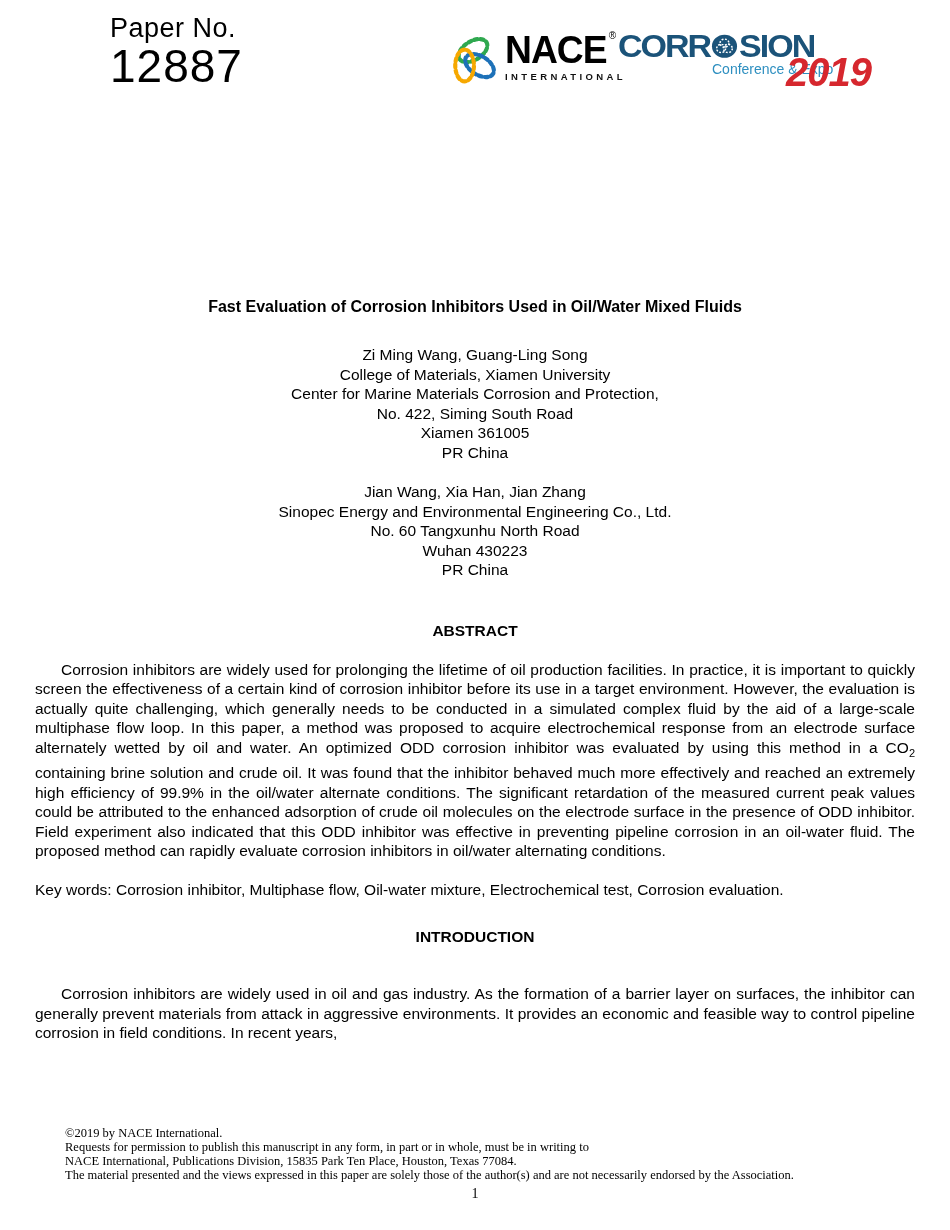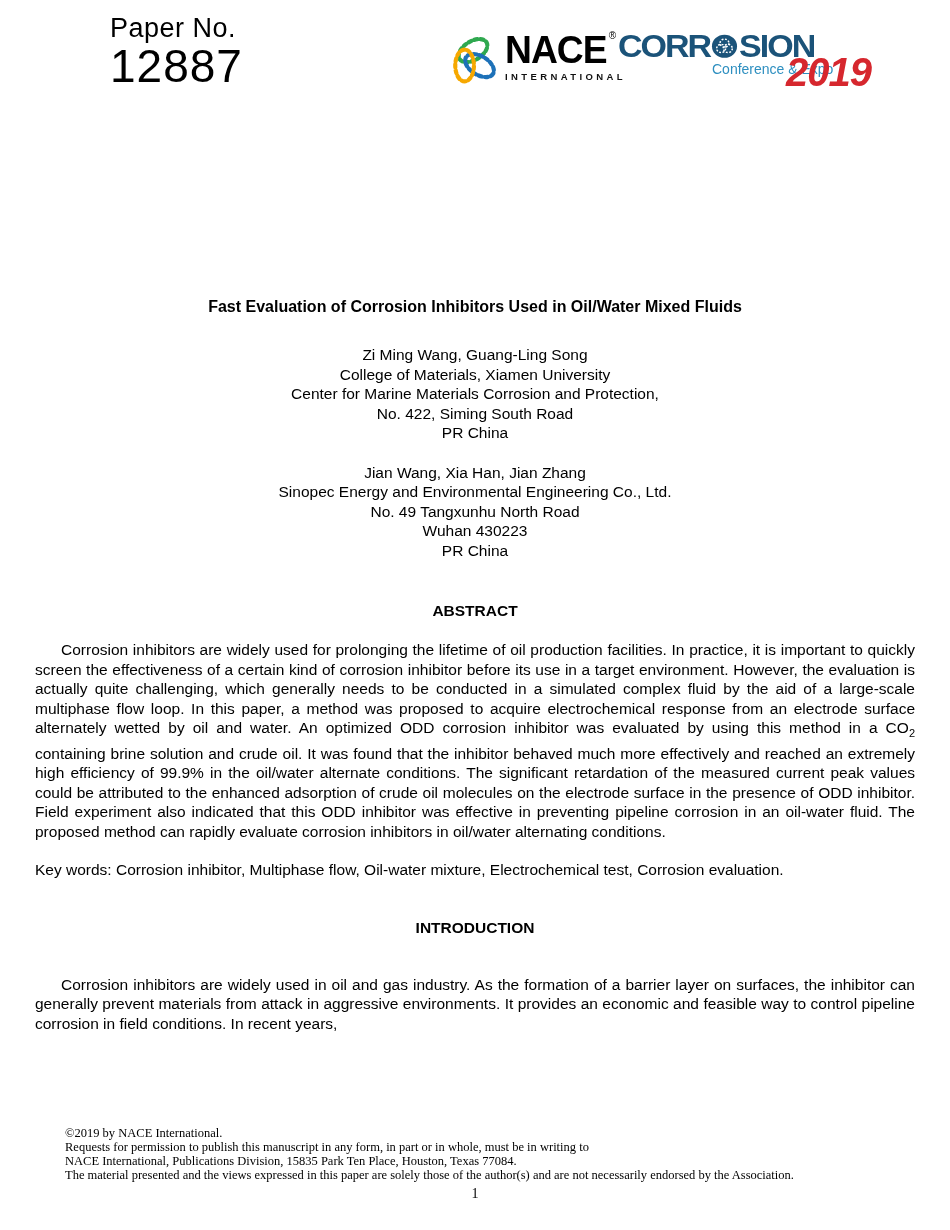--- a/index.html
+++ b/index.html
@@ -124,21 +124,21 @@
     text-align: justify;
     text-indent: 26px;
   }
   .abstract-para { margin-top: 19px; }
   sub { font-size: 11px; }
   .keywords {
     margin-top: 19px;
     text-align: justify;
     text-indent: 0;
   }
-  .intro-heading { margin-top: 38px; }
+  .intro-heading { margin-top: 28px; }
   .intro-para { margin-top: 37px; }
 
   
   .footer {
     position: absolute;
     left: 65px;
     top: 1126px;
     width: 820px;
     font-family: "Liberation Serif", serif;
     font-size: 12.5px;
@@ -204,27 +204,28 @@
 
   <div class="content">
 
     <div class="title">Fast Evaluation of Corrosion Inhibitors Used in Oil/Water Mixed Fluids</div>
 
     <div class="affil affil-1">
       <div>Zi Ming Wang, Guang-Ling Song</div>
       <div>College of Materials, Xiamen University</div>
       <div>Center for Marine Materials Corrosion and Protection,</div>
       <div>No. 422, Siming South Road</div>
+      <div>Xiamen 361005</div>
       <div>PR China</div>
     </div>
 
     <div class="affil affil-2">
       <div>Jian Wang, Xia Han, Jian Zhang</div>
       <div>Sinopec Energy and Environmental Engineering Co., Ltd.</div>
-      <div>No. 49 Tangxunhu North Road</div>
+      <div>No. 60 Tangxunhu North Road</div>
       <div>Wuhan 430223</div>
       <div>PR China</div>
     </div>
 
     <div class="section-heading abstract-heading">ABSTRACT</div>
 
     <p class="body-text para abstract-para"><span>Corrosion inhibitors are widely used for prolonging the lifetime of oil production facilities. In practice, it is important to quickly screen the effectiveness of a certain kind of corrosion inhibitor before its use in a target environment. However, the evaluation is actually quite challenging, which generally needs to be conducted in a simulated complex fluid by the aid of a large-scale multiphase flow loop. In this paper, a method was proposed to acquire electrochemical response from an electrode surface alternately wetted by oil and water. An optimized ODD corrosion inhibitor was evaluated by using this method in a CO</span><sub>2</sub><span> containing brine solution and crude oil. It was found that the inhibitor behaved much more effectively and reached an extremely high efficiency of 99.9% in the oil/water alternate conditions. The significant retardation of the measured current peak values could be attributed to the enhanced adsorption of crude oil molecules on the electrode surface in the presence of ODD inhibitor. Field experiment also indicated that this ODD inhibitor was effective in preventing pipeline corrosion in an oil-water fluid. The proposed method can rapidly evaluate corrosion inhibitors in oil/water alternating conditions.</span></p>
 
     <p class="body-text keywords">Key words: Corrosion inhibitor, Multiphase flow, Oil-water mixture, Electrochemical test, Corrosion evaluation.</p>
 

